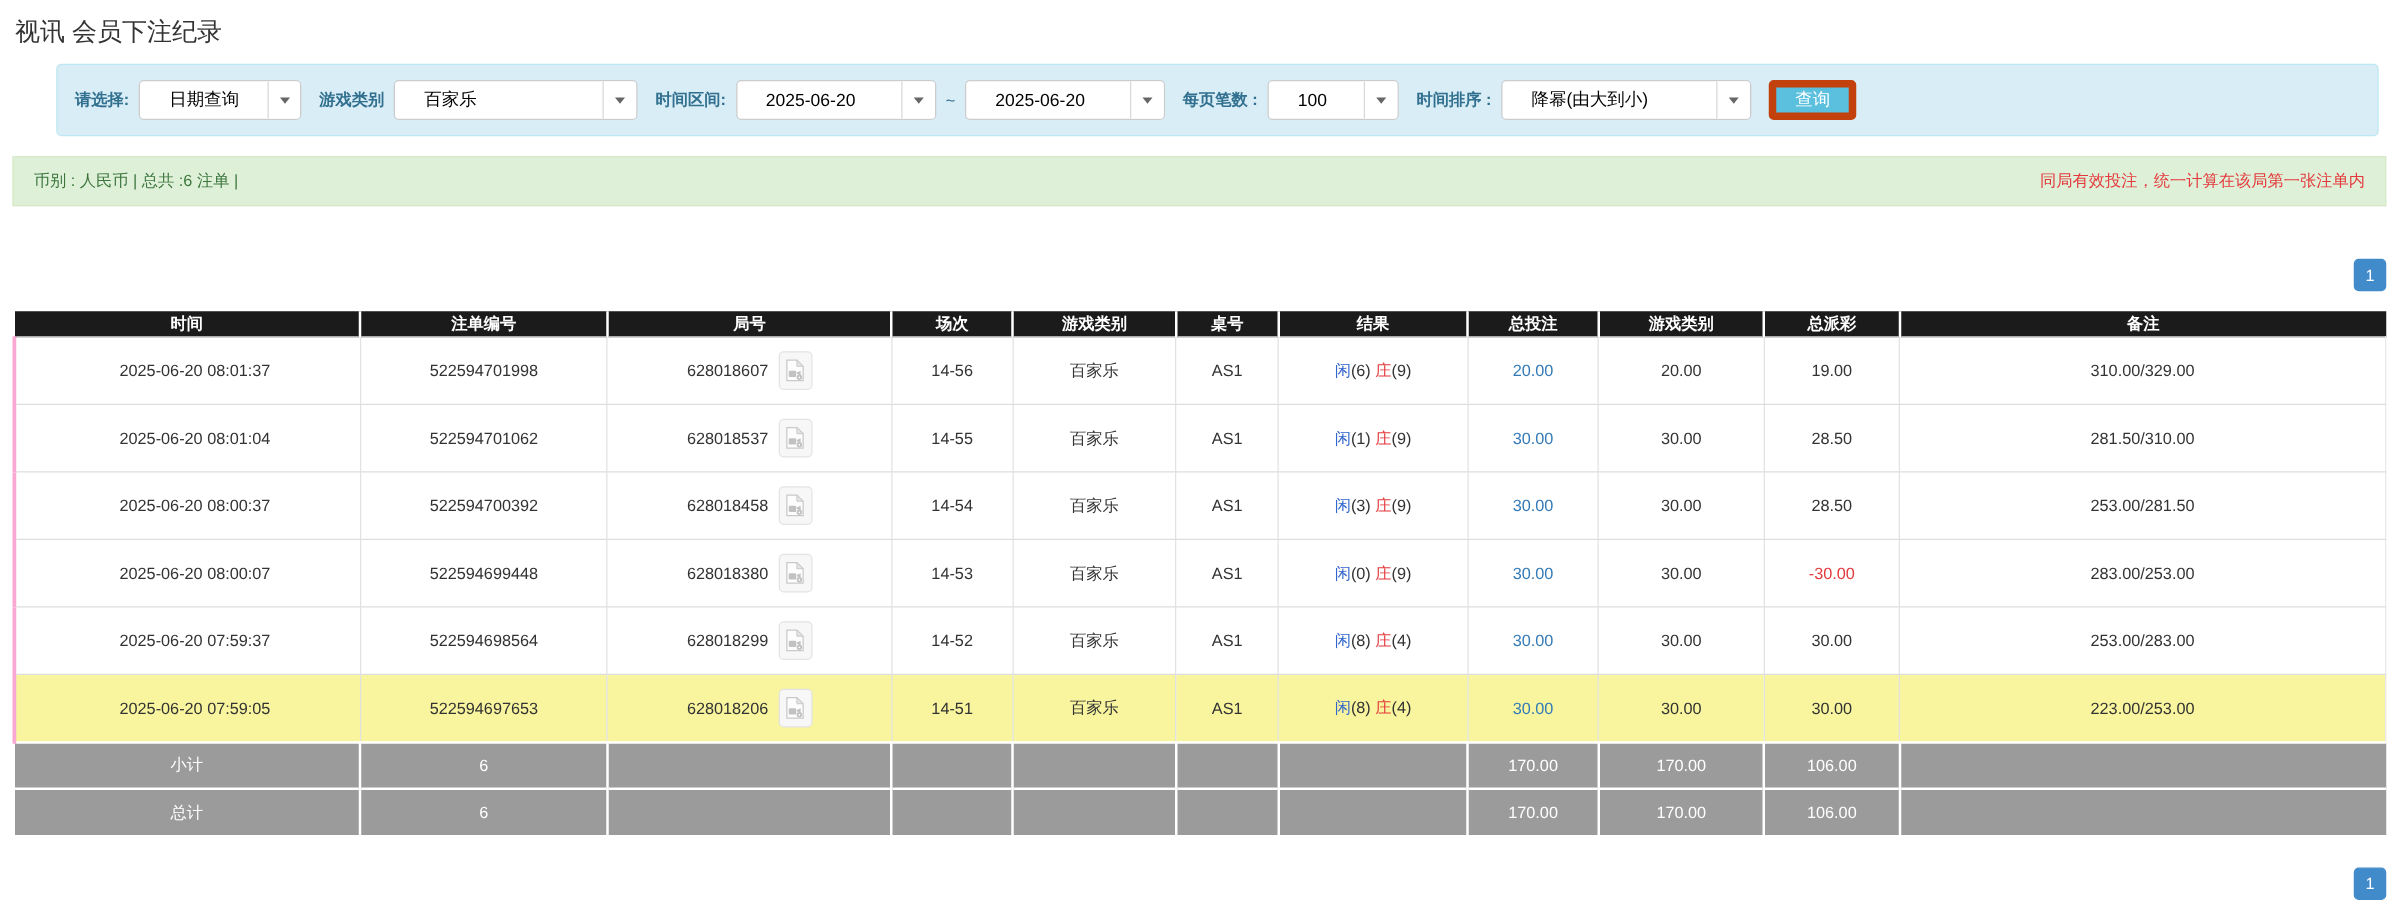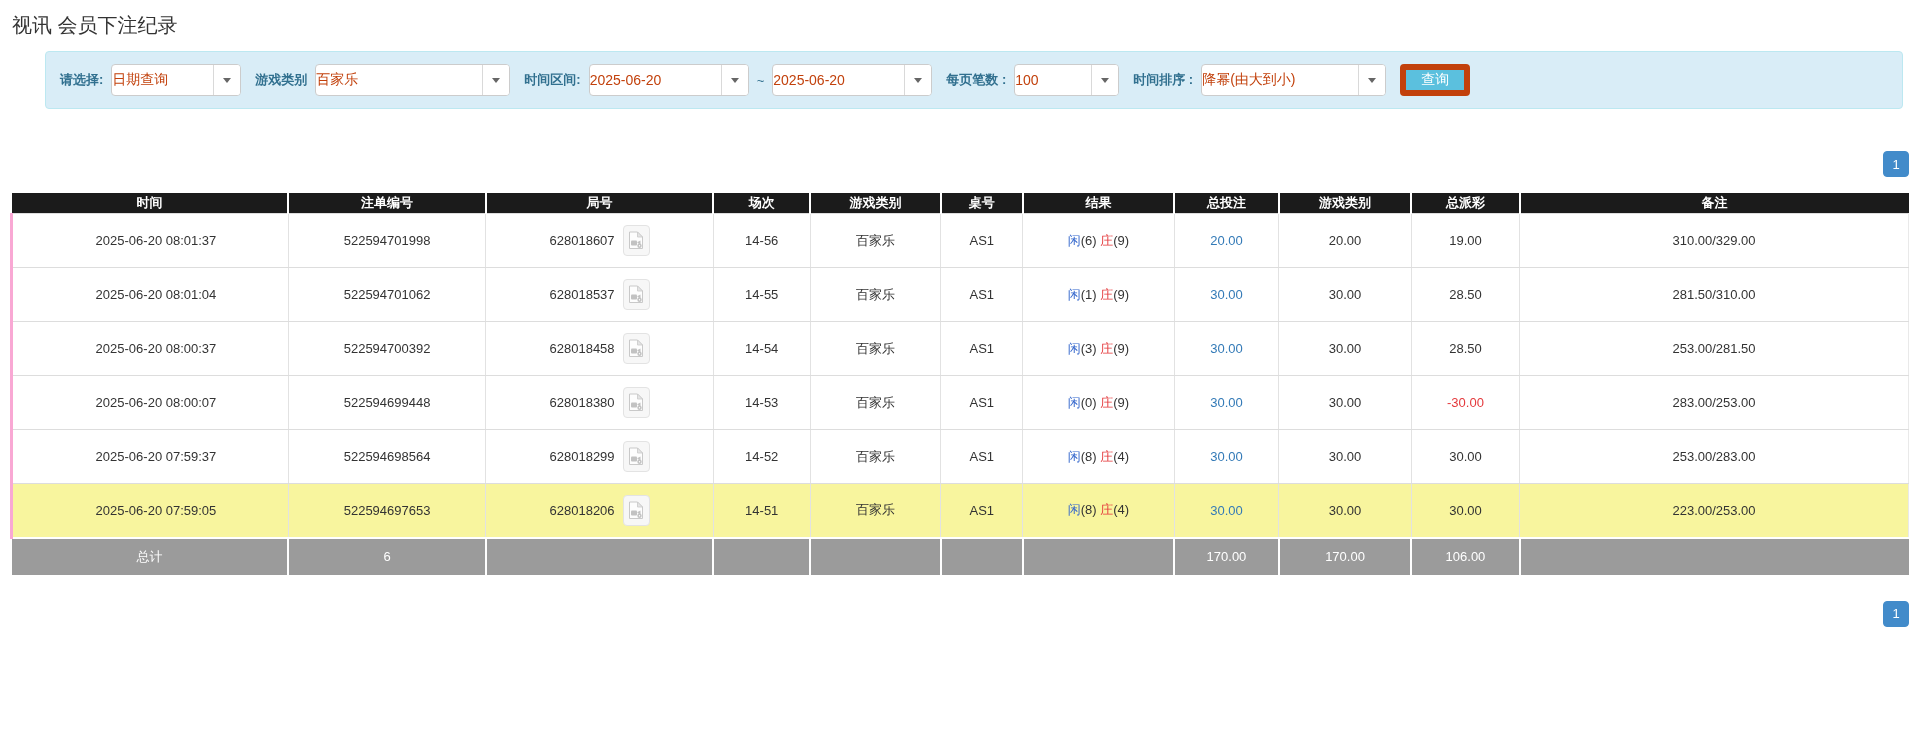--- a/index.html
+++ b/index.html
@@ -26,22 +26,22 @@
   }
   .flabel { font-size: 13px; font-weight: bold; color: #31708f; margin-left: 6px; }
   .flabel.first { margin-left: 0; }
   .tilde { color: #31708f; font-size: 13px; }
   .dd {
     display: inline-flex; align-items: stretch; height: 32px;
     background: #fff; border: 1px solid #ccc; border-radius: 4px;
     overflow: hidden; cursor: pointer;
   }
   .dd-val {
-    display: flex; align-items: center; padding: 0 0;
-    font-size: 14px; color: #c2410c; flex: 1 1 auto; text-align: center;
+    display: flex; align-items: center; padding: 0 23px;
+    font-size: 14px; color: #000000; flex: 1 1 auto; text-align: center;
   }
   .dd-arrow {
     width: 27px; border-left: 1px solid #d9d9d9;
     display: flex; align-items: center; justify-content: center;
     background: #fff; flex: 0 0 auto;
   }
   .caret {
     width: 0; height: 0;
     border-left: 4px solid transparent; border-right: 4px solid transparent;
     border-top: 5px solid #666;
@@ -154,30 +154,34 @@
 
     <span class="flabel">每页笔数 :</span>
     <div class="dd" style="width:105px">
       <span class="dd-val">100</span>
       <span class="dd-arrow">
           <span class="caret"></span>
         </span>
     </div>
 
     <span class="flabel">时间排序 :</span>
-    <div class="dd" style="width:185px">
+    <div class="dd" style="width:200px">
       <span class="dd-val">降幂(由大到小)</span>
       <span class="dd-arrow">
           <span class="caret"></span>
         </span>
     </div>
 
     <button class="search-btn">查询</button>
   </div>
 
+  <div class="summary-bar">
+    <span class="summary-left">币别 : 人民币 | 总共 :6 注单 |</span>
+    <span class="summary-note">同局有效投注，统一计算在该局第一张注单内</span>
+  </div>
 
   <div class="pager top">
     <button class="page-btn">1</button>
   </div>
 
   <table class="records">
     <colgroup>
       <col style="width:14.6%">
         <col style="width:10.4%">
         <col style="width:12.0%">
@@ -394,32 +398,45 @@
     <td>
       <span class="link">30.00</span>
     </td>
     <td>30.00</td>
     <td>30.00</td>
     <td>223.00/253.00</td>
   </tr>
       </tbody>
     <tfoot>
       <tr>
-        <td>总计</td>
+        <td>小计</td>
         <td>6</td>
         <td></td>
           <td></td>
           <td></td>
         <td></td>
           <td></td>
         <td>170.00</td>
         <td>170.00</td>
         <td>106.00</td>
         <td></td>
       </tr>
+      <tr>
+        <td>总计</td>
+        <td>6</td>
+        <td></td>
+          <td></td>
+          <td></td>
+        <td></td>
+          <td></td>
+        <td>170.00</td>
+        <td>170.00</td>
+        <td>106.00</td>
+        <td></td>
+      </tr>
     </tfoot>
   </table>
 
   <div class="pager bottom">
     <button class="page-btn">1</button>
   </div>
 
 </div>
 
 </body></html>

